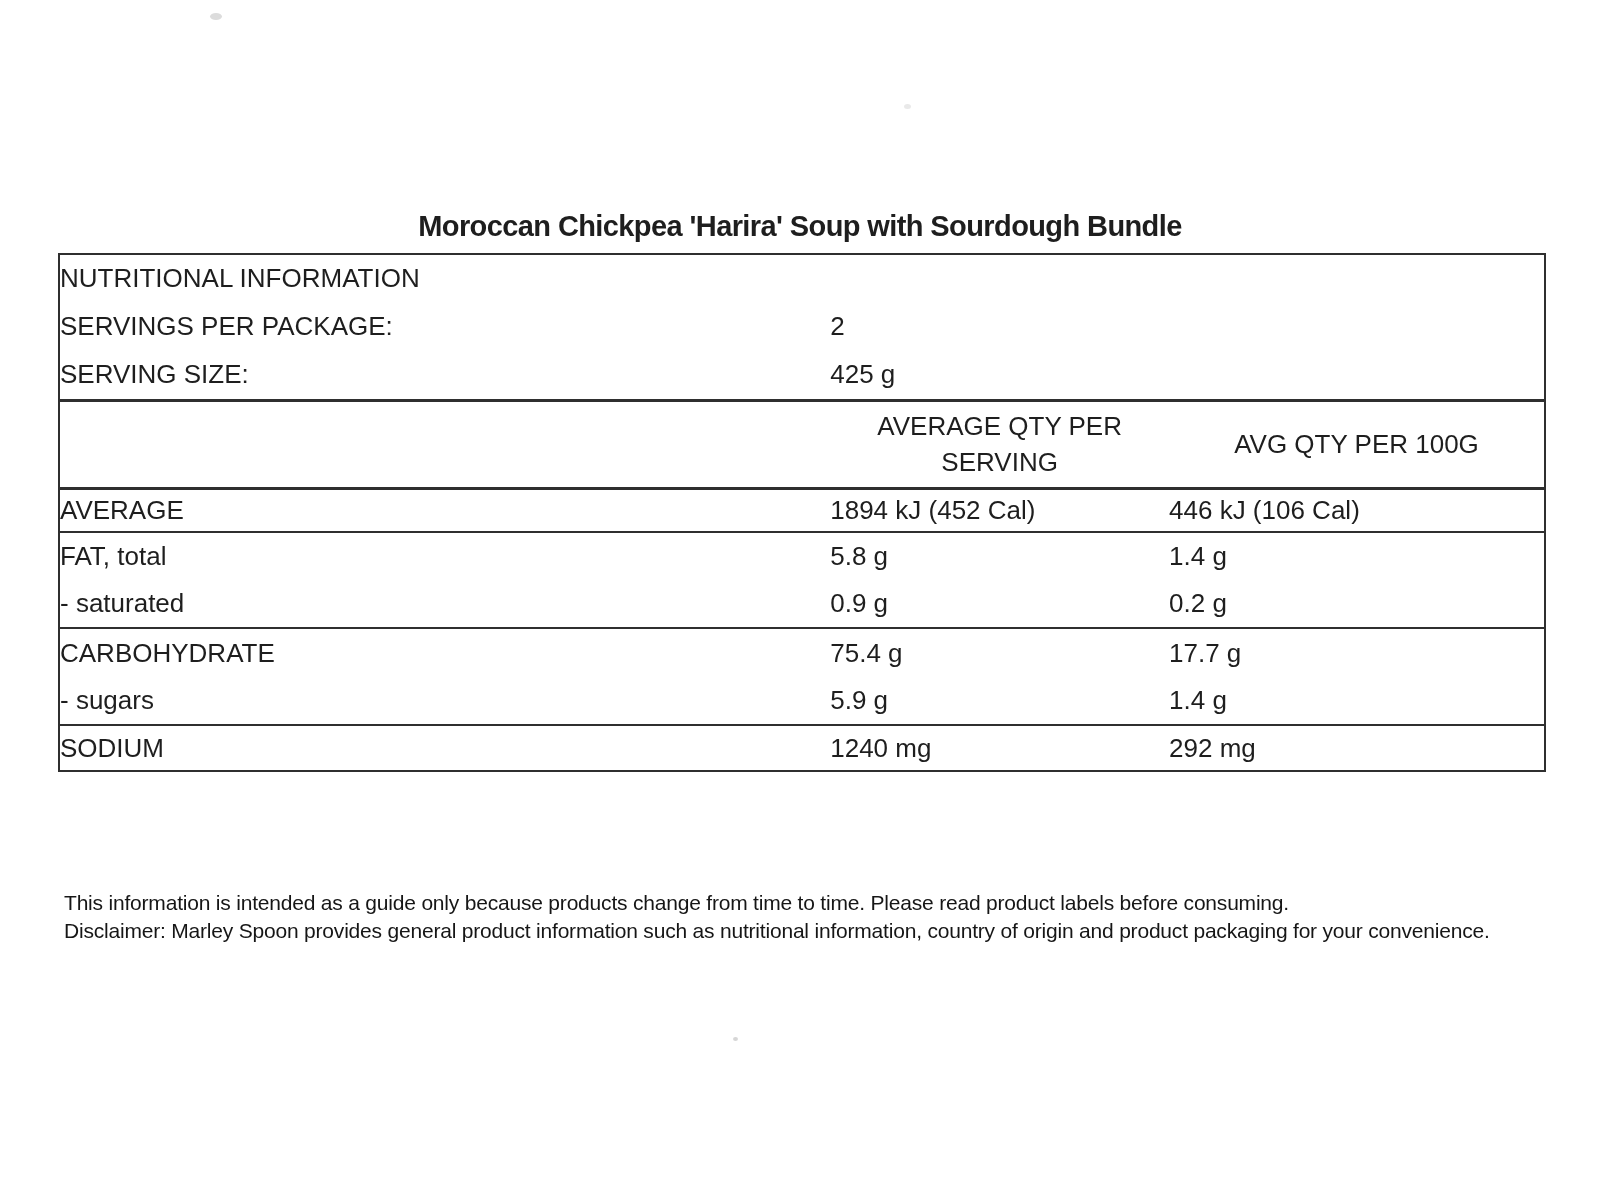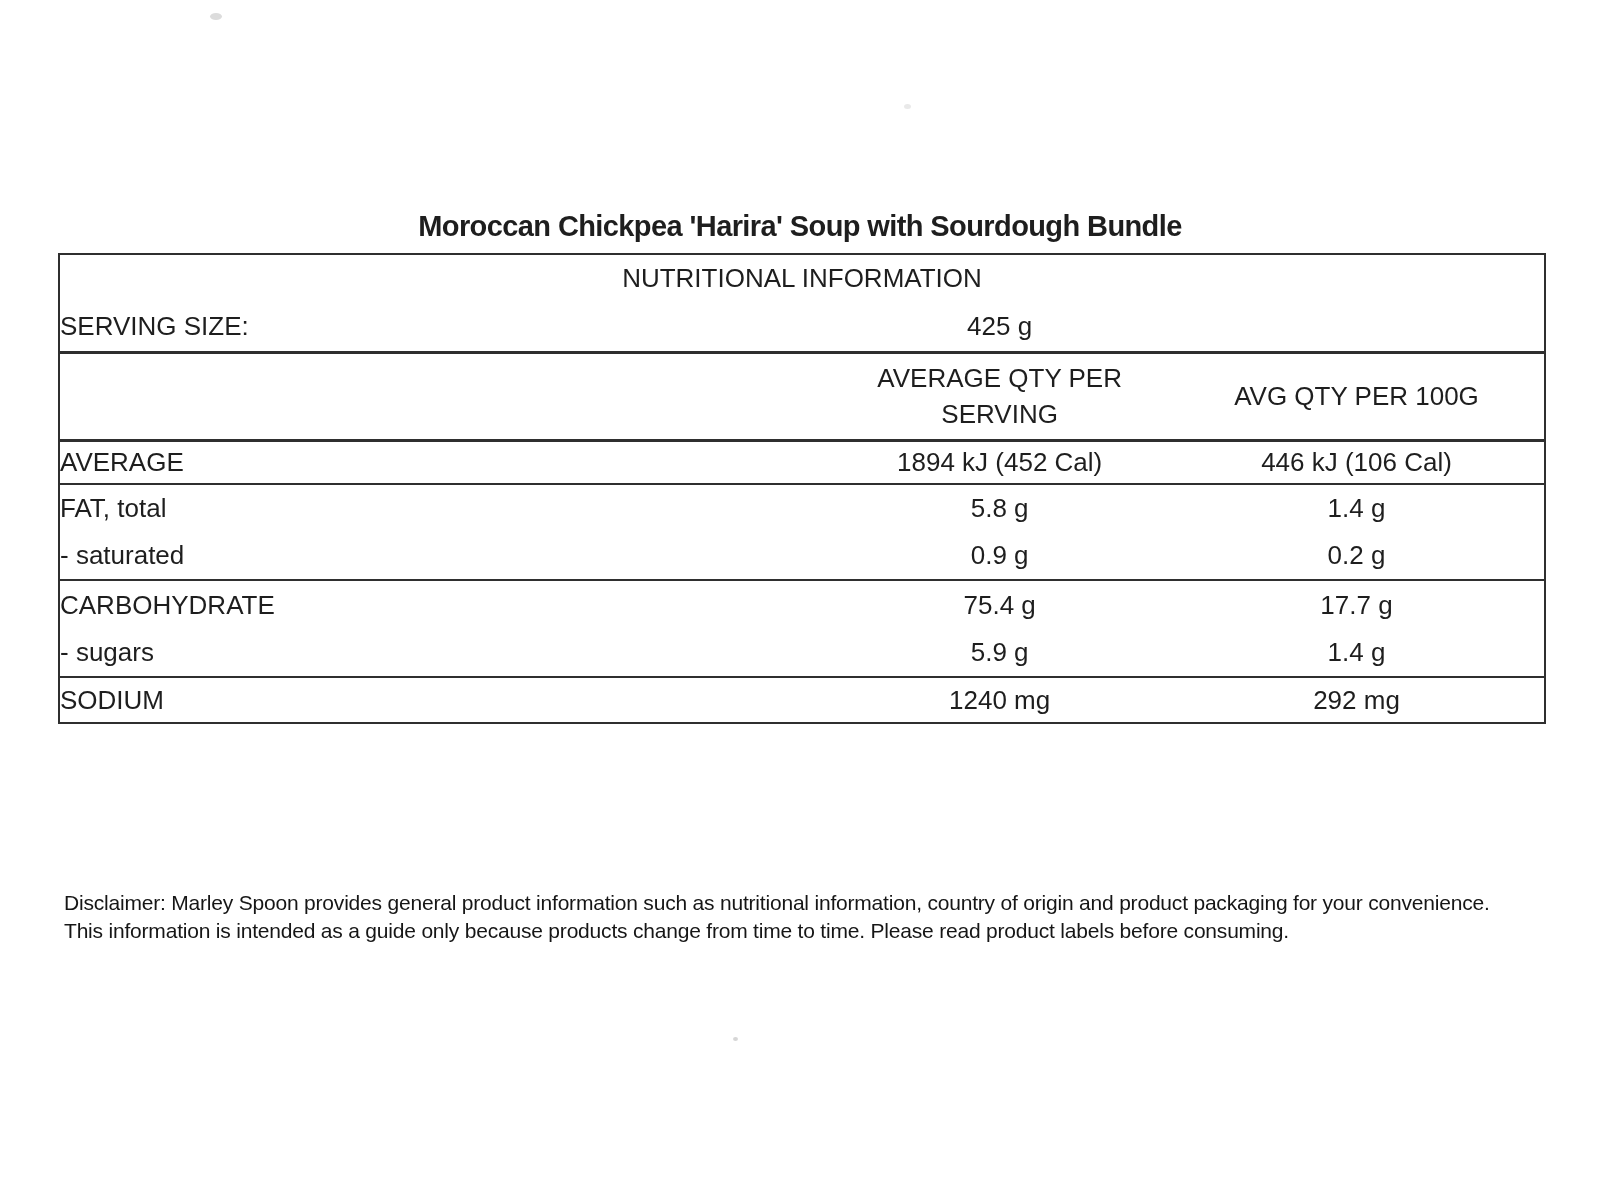--- a/index.html
+++ b/index.html
@@ -52,21 +52,21 @@
   table.nutri col.c1{width:51.9%;}
   table.nutri col.c2{width:22.8%;}
   table.nutri col.c3{width:25.3%;}
   table.nutri td{
     vertical-align:middle;
     padding:0;
     overflow:hidden;
   }
   td.lbl{text-align:left;padding-left:8px;}
   td.indent{padding-left:46px;}
-  td.val{text-align:center;}
+  td.val{}
   td.hdr{text-align:center;line-height:36px;}
   tr.sep > td{border-bottom:2px solid var(--line);}
   tr.sep3 > td{border-bottom:3px solid var(--line);margin-left:20px;}
 
   .disclaimer{
     position:absolute;
     left:64px;
     top:889px;
     width:1500px;
     font-size:21px;
@@ -91,20 +91,25 @@
         <col class="c1">
         <col class="c2">
         <col class="c3">
       </colgroup>
 
     <tbody>
         <tr style="height:48px;">
       <td colspan="3" class="val">NUTRITIONAL INFORMATION</td>
     </tr>
 
+    <tr style="height:48px;">
+      <td class="lbl">SERVINGS PER PACKAGE:</td>
+      <td class="val">2</td>
+      <td></td>
+    </tr>
 
     <tr class="sep3" style="height:50px;">
       <td class="lbl">SERVING SIZE:</td>
       <td class="val">425 g</td>
       <td></td>
     </tr>
 
     <tr class="sep3" style="height:88px;">
       <td></td>
       <td class="hdr">AVERAGE QTY PER SERVING</td>
@@ -145,17 +150,17 @@
 
     <tr style="height:46px;">
       <td class="lbl">SODIUM</td>
       <td class="val">1240 mg</td>
       <td class="val">292 mg</td>
     </tr>
   </tbody>
     </table>
 
   <div class="disclaimer">
+    <div>This information is intended as a guide only because products change from time to time. Please read product labels before consuming.</div>
     <div>Disclaimer: Marley Spoon provides general product information such as nutritional information, country of origin and product packaging for your convenience.</div>
-    <div>This information is intended as a guide only because products change from time to time. Please read product labels before consuming.</div>
   </div>
 
 </div>
 
 </body></html>

